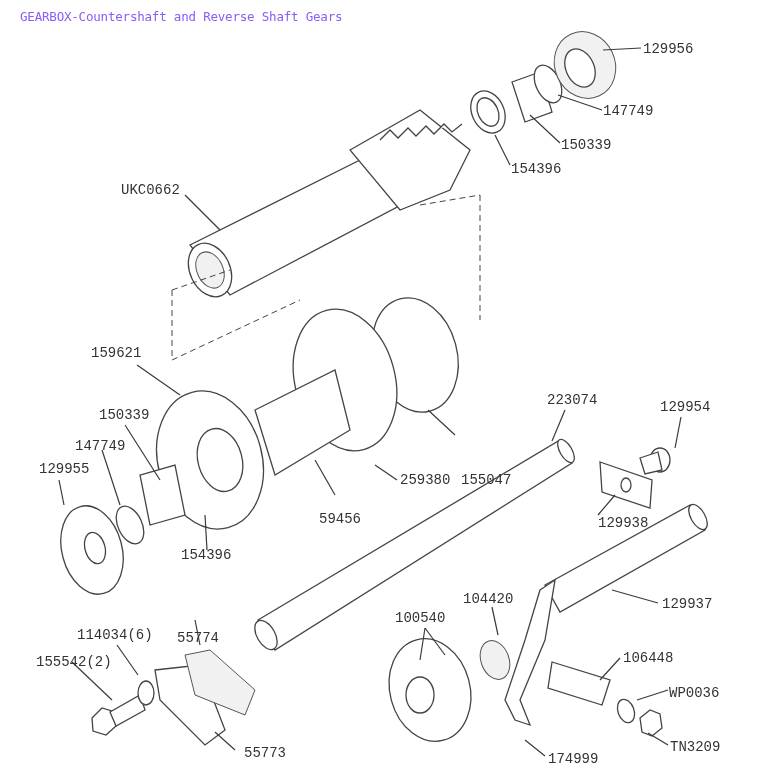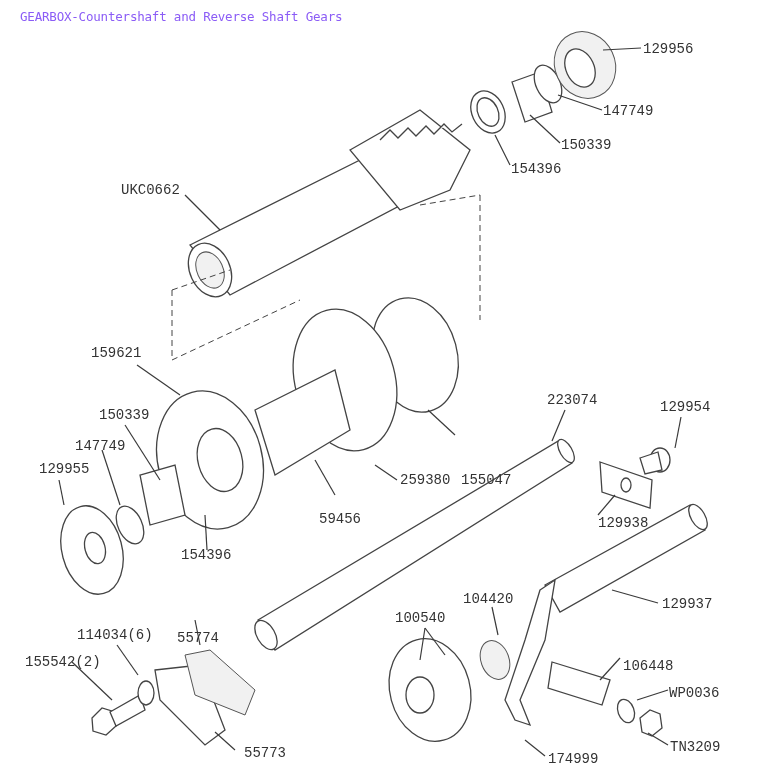--- a/index.html
+++ b/index.html
@@ -124,20 +124,20 @@
 <div class="lbl" style="left:181px;top:548px;">154396</div>
 <div class="lbl" style="left:319px;top:512px;">59456</div>
 <div class="lbl" style="left:400px;top:473px;">259380</div>
 <div class="lbl" style="left:461px;top:431px;margin-top:42px;">155047</div>
 <div class="lbl" style="left:547px;top:393px;">223074</div>
 <div class="lbl" style="left:660px;top:400px;">129954</div>
 <div class="lbl" style="left:566px;top:516px;margin-left:32px;">129938</div>
 <div class="lbl" style="left:662px;top:597px;">129937</div>
 <div class="lbl" style="left:177px;top:603px;margin-top:28px;">55774</div>
 <div class="lbl" style="left:77px;top:628px;">114034(6)</div>
-<div class="lbl" style="left:25px;top:655px;">155542(2)</div>
+<div class="lbl" style="left:36px;top:655px;">155542(2)</div>
 <div class="lbl" style="left:244px;top:746px;">55773</div>
 <div class="lbl" style="left:395px;top:611px;">100540</div>
 <div class="lbl" style="left:463px;top:592px;">104420</div>
-<div class="lbl" style="left:623px;top:651px;margin-top:8px;">106448</div>
+<div class="lbl" style="left:623px;top:651px;">106448</div>
 <div class="lbl" style="left:669px;top:686px;">WP0036</div>
 <div class="lbl" style="left:670px;top:740px;">TN3209</div>
 <div class="lbl" style="left:548px;top:752px;">174999</div>
 
 </body></html>

